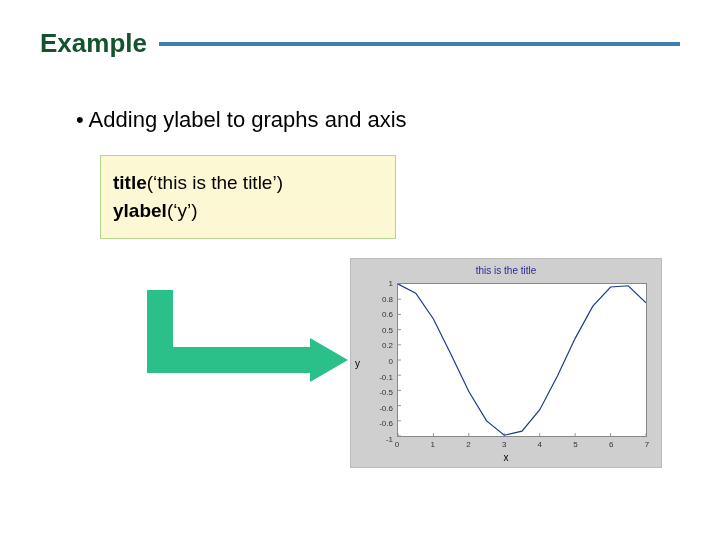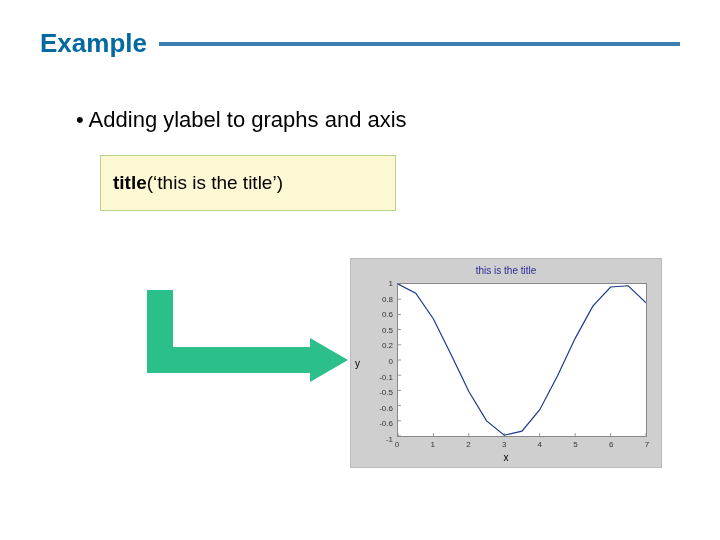--- a/index.html
+++ b/index.html
@@ -12,21 +12,21 @@
     overflow: hidden;
   }
   .header {
     display: flex;
     align-items: center;
     padding: 28px 40px 0 40px;
   }
   .header-title {
     font-size: 26px;
     font-weight: bold;
-    color: #0369a1;
+    color: #14532d;
     margin-right: 12px;
     white-space: nowrap;
   }
   .header-rule {
     flex: 1;
     height: 4px;
     background: #3b7fb3;
   }
   .bullet-row {
     padding: 48px 0 0 76px;
@@ -117,20 +117,21 @@
   <div class="header-title">Example</div>
   <div class="header-rule"></div>
 </div>
 
 <div class="bullet-row">
   <span>• </span><span>Adding ylabel to graphs and axis</span>
 </div>
 
 <div class="code-box">
   <div class="code-line"><span class="code-bold">title</span><span>(‘this is the title’)</span></div>
+  <div class="code-line"><span class="code-bold">ylabel</span><span>(‘y’)</span></div>
 </div>
 
 <div class="arrow-wrap">
   <svg width="220" height="120">
     <path d="M 20 0 L 20 70 L 170 70" stroke="#2bbf8a" stroke-width="26" fill="none"></path>
     <polygon points="170,48 170,92 208,70" fill="#2bbf8a"></polygon>
   </svg>
 </div>
 
 <div class="chart-wrap">

